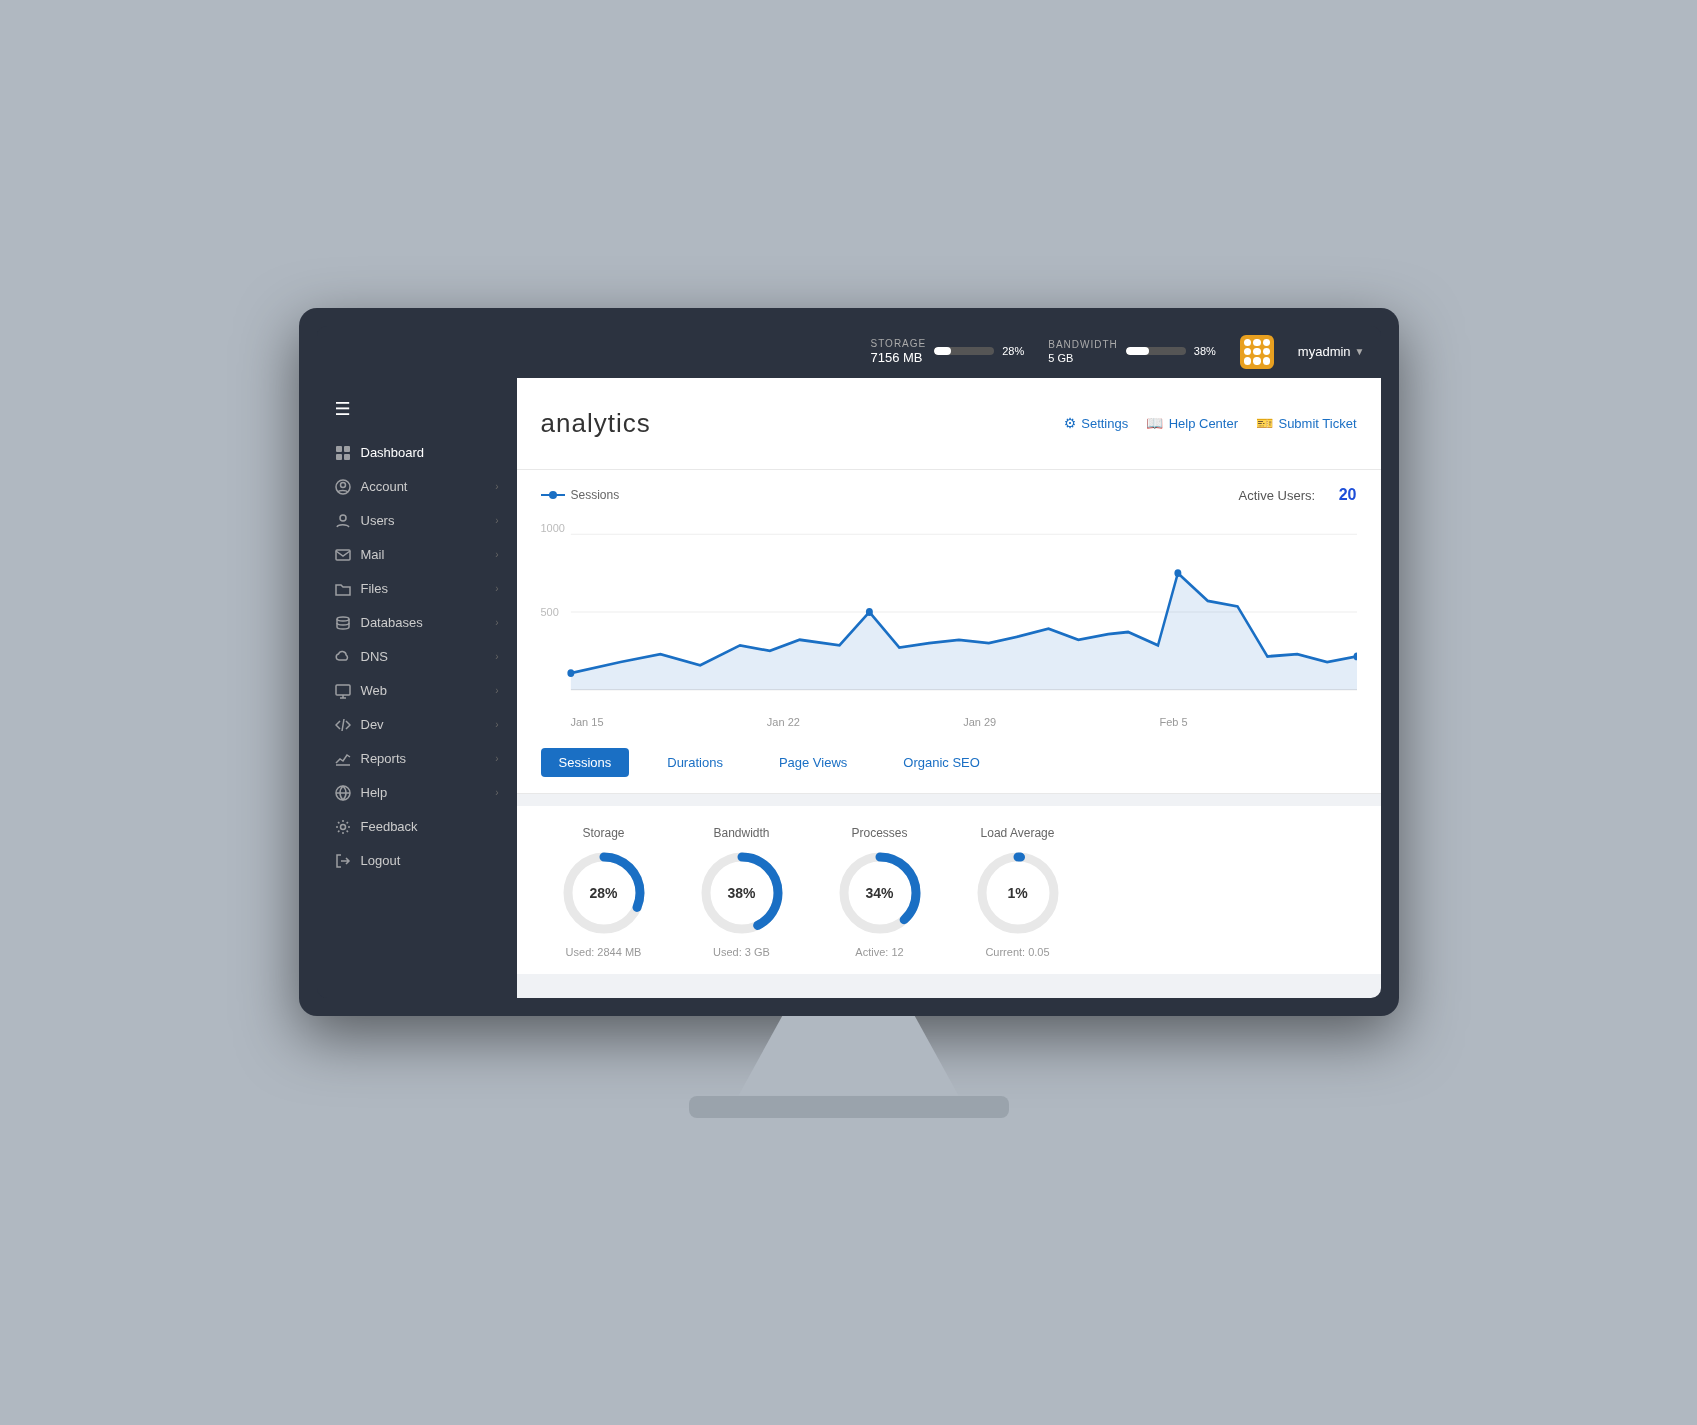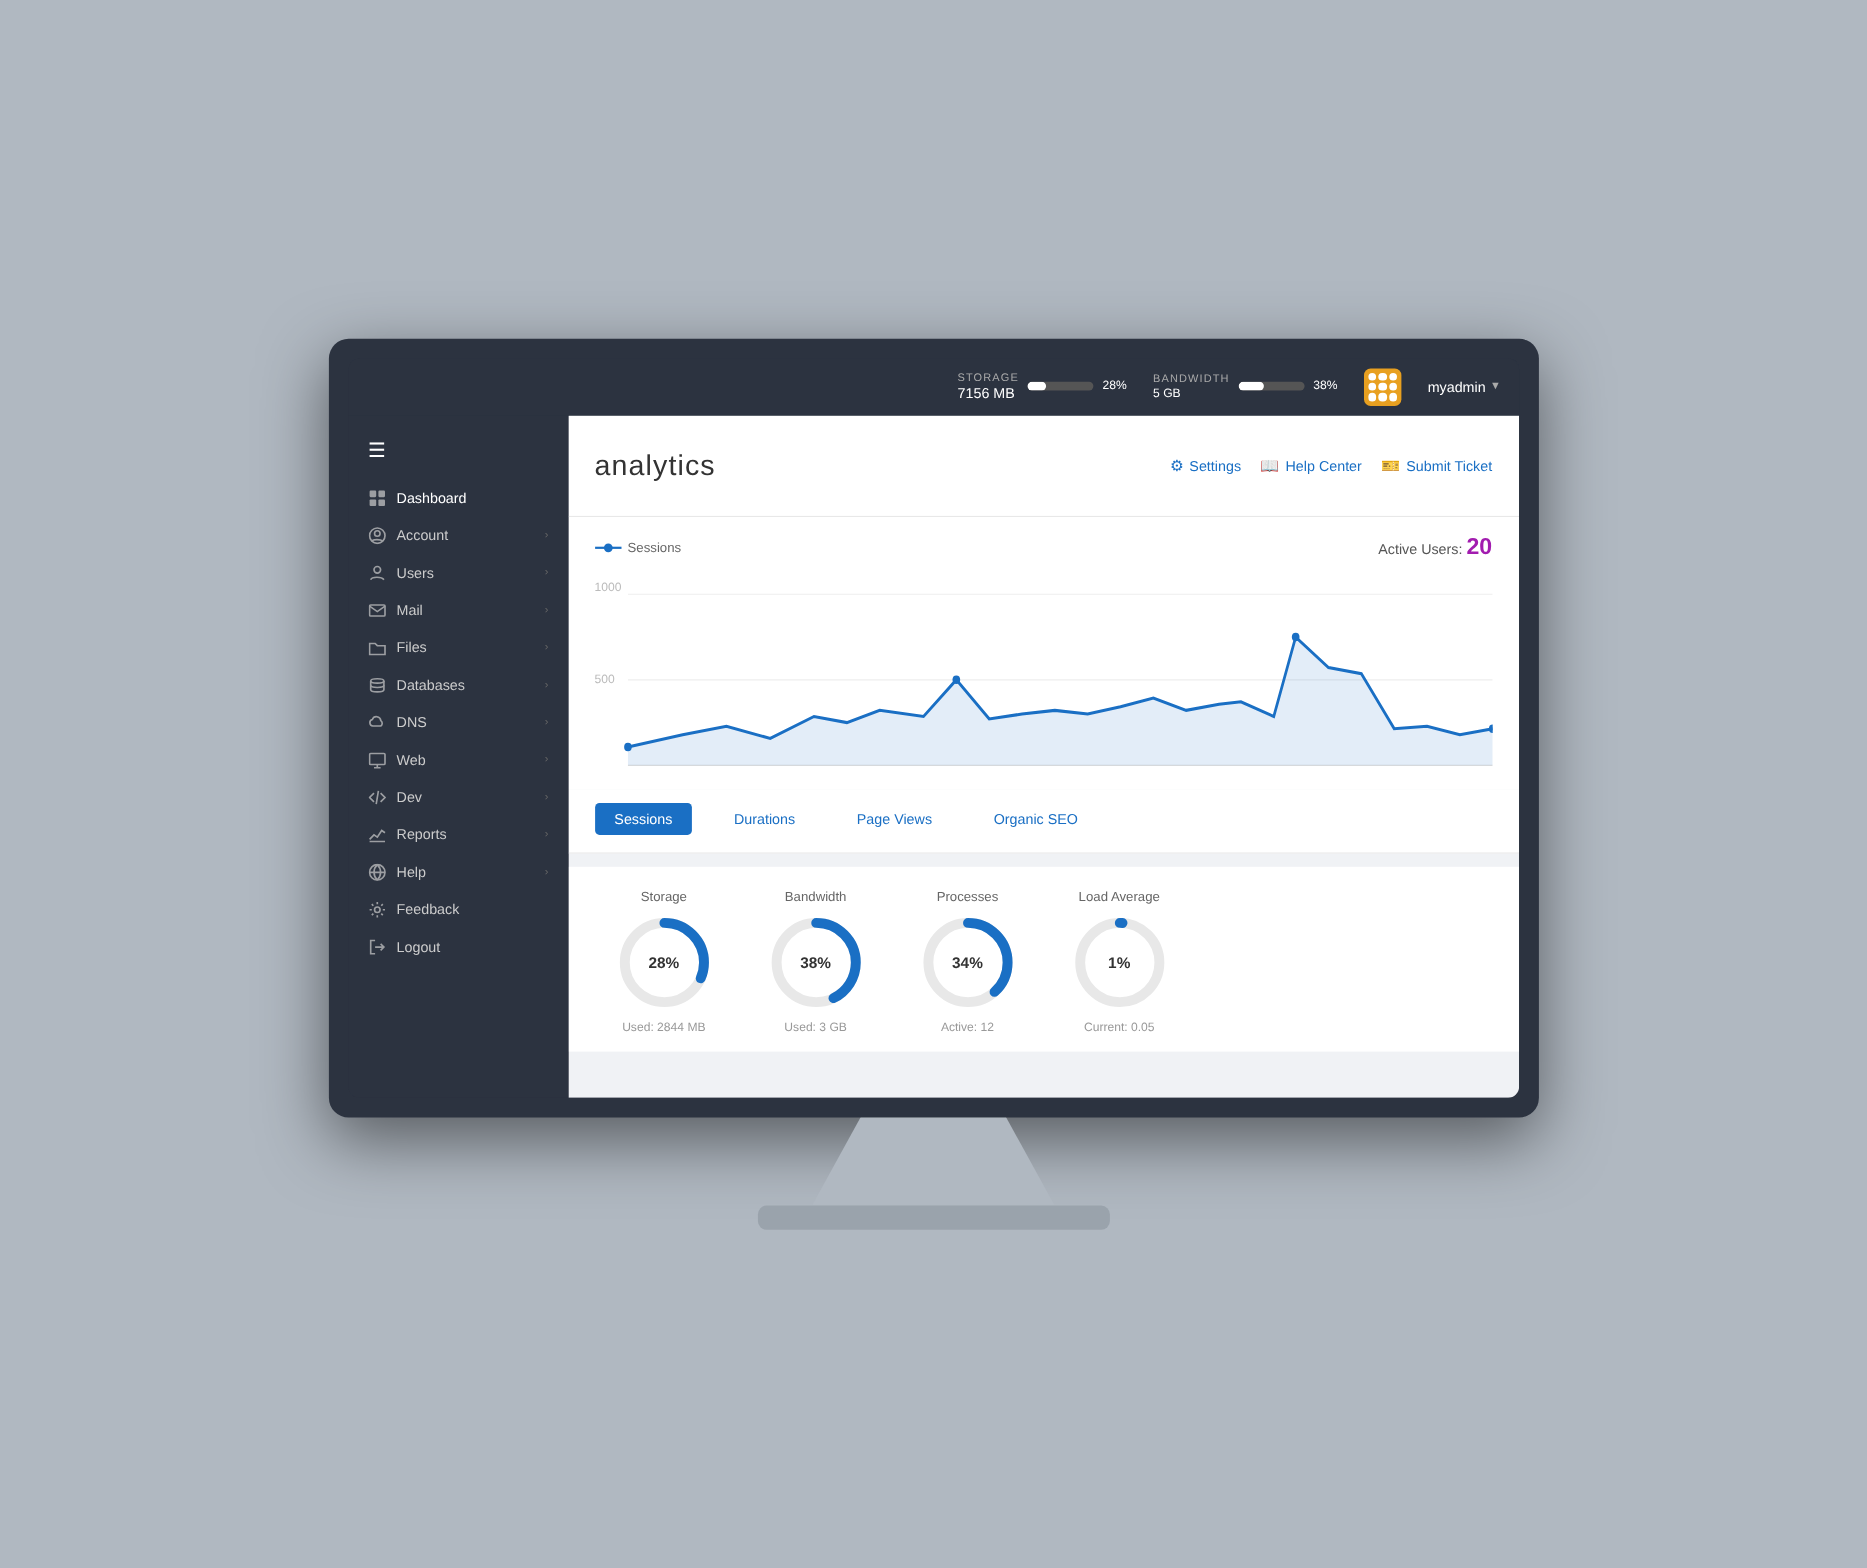--- a/index.html
+++ b/index.html
@@ -255,22 +255,23 @@
       top: -3px;
       left: 8px;
     }
 
     .active-users {
       font-size: 13px;
       color: #555;
     }
 
     .active-users strong {
-      font-size: 21px;
-      color: #a21caf;
+      font-size: 16px;
+      color: #1d4ed8;
+      margin-left: 20px;
     }
 
     .chart-container {
       position: relative;
       height: 200px;
       width: 100%;
     }
 
     .chart-svg {
       width: 100%;
@@ -602,20 +603,27 @@
 
                 <path d="M30,145 L80,135 L120,128 L160,138 L200,120 L230,125 L260,115 L300,120 L330,90 L360,122 L390,118 L420,115 L450,118 L480,112 L510,105 L540,115 L570,110 L590,108 L620,120 L640,55 L670,80 L700,85 L730,130 L760,128 L790,135 L820,130 L820,160 L30,160 Z" fill="rgba(26,111,196,0.12)" stroke="none"></path>
 
                 <path d="M30,145 L80,135 L120,128 L160,138 L200,120 L230,125 L260,115 L300,120 L330,90 L360,122 L390,118 L420,115 L450,118 L480,112 L510,105 L540,115 L570,110 L590,108 L620,120 L640,55 L670,80 L700,85 L730,130 L760,128 L790,135 L820,130" fill="none" stroke="#1a6fc4" stroke-width="2.5"></path>
 
                 <circle cx="30" cy="145" r="3.5" fill="#1a6fc4"></circle>
                 <circle cx="330" cy="90" r="3.5" fill="#1a6fc4"></circle>
                 <circle cx="640" cy="55" r="3.5" fill="#1a6fc4"></circle>
                 <circle cx="820" cy="130" r="3.5" fill="#1a6fc4"></circle>
               </svg>
+            </div>
+            <div class="chart-labels">
+              <span style="margin-left:30px;">Jan 15</span>
+              <span>Jan 22</span>
+              <span>Jan 29</span>
+              <span>Feb 5</span>
+              <span style="visibility:hidden;">x</span>
             </div>
           </div>
 
           <div class="tabs-section">
             <button class="tab-btn active">Sessions</button>
             <button class="tab-btn">Durations</button>
             <button class="tab-btn">Page Views</button>
             <button class="tab-btn">Organic SEO</button>
           </div>
 

